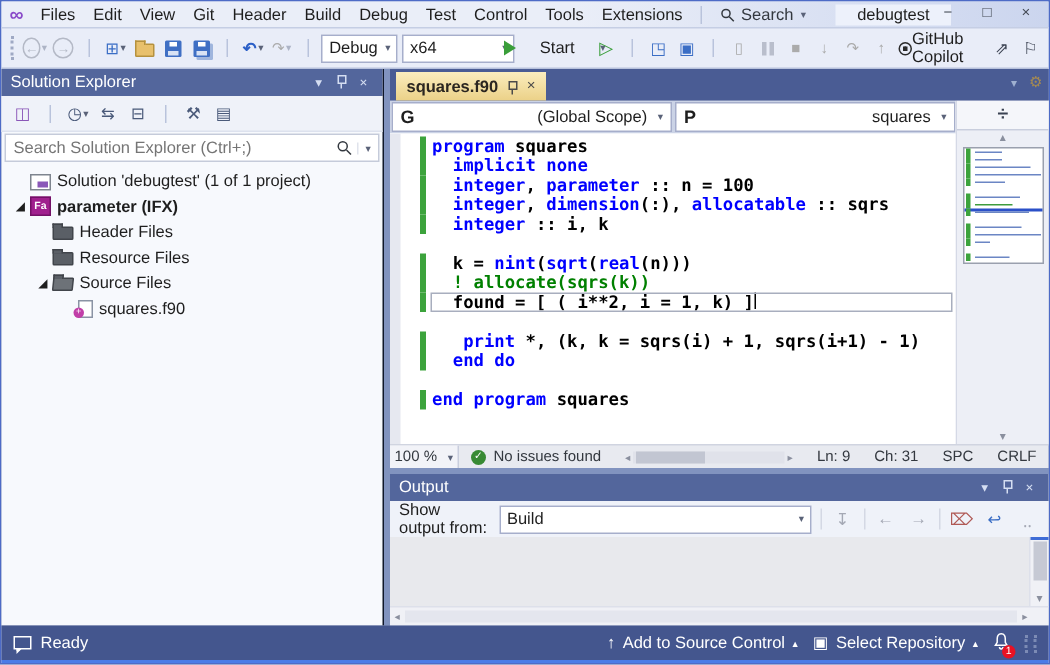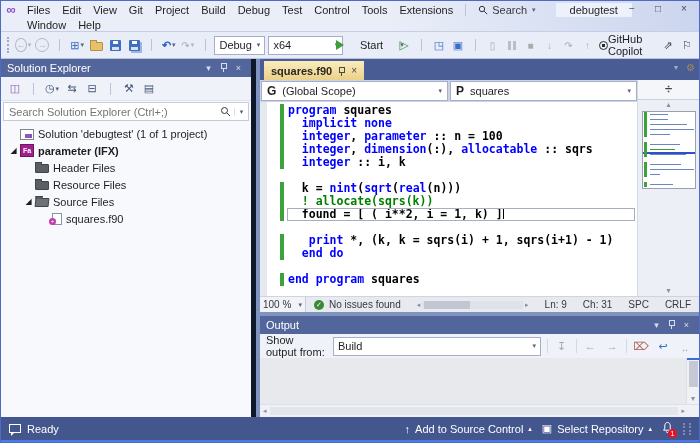--- a/index.html
+++ b/index.html
@@ -51,21 +51,21 @@
                  background:#E8C06C; border:1px solid #B5913E; border-bottom:none; }
   .floppy { width:11px; height:11px; background:#3F6FC4; position:relative; border-radius:1px; }
   .floppy::before { content:""; position:absolute; top:1px; left:3px; width:5px; height:3px; background:#fff; }
   .floppy::after { content:""; position:absolute; bottom:1px; left:2px; width:7px; height:3px; background:#D8E2F4; }
   .lens { display:inline-block; }
 
   
   .main { flex:1; display:flex; background:#5D6FA0; min-height:0; }
 
   
-  .sexp { width:255px; background:#F7F9FD; display:flex; flex-direction:column; border-right:5px solid #0f172a; }
+  .sexp { width:255px; background:#F7F9FD; display:flex; flex-direction:column; border-right:1px solid #0f172a; }
   .panel-title { height:18px; background:#53669C; color:#FFFFFF; display:flex; align-items:center;
                  padding:0 6px; }
   .panel-title .pt-label { flex:1; }
   .pt-btn { color:#D5DEF2; font-size:9px; padding:0 4px; }
   .pin { display:inline-block; width:9px; height:10px; position:relative; color:#D5DEF2; }
   .pin::before { content:""; position:absolute; left:2px; top:1px; width:4px; height:4px; border:1px solid currentColor; }
   .pin::after { content:""; position:absolute; left:4px; top:7px; width:1px; height:3px; background:currentColor; }
   .sexp-tools { height:24px; display:flex; align-items:center; gap:4px; padding:0 6px; background:#EFF2F9;
                 border-bottom:1px solid #DDE2EE; }
   .sexp-tools .ticon { color:#4A5A7A; font-size:11px; }
@@ -102,21 +102,21 @@
   .tab-close { color:#4A4A4A; font-size:10px; }
   .strip-right { position:absolute; right:4px; top:3px; display:flex; gap:8px; align-items:center; }
   .strip-right .s1 { color:#9FB0D0; font-size:8px; }
   .strip-right .s2 { color:#A58A52; font-size:10px; }
 
   .editor-body { flex:1; display:flex; min-height:0; background:#FFFFFF; }
   .editor-left { flex:1; display:flex; flex-direction:column; min-width:0; }
   .navbar { height:22px; background:#CBD3E6; display:flex; gap:2px; padding:1px 0 1px 1px; }
   .nav-combo { flex:1; background:#fff; border:1px solid #A6AECB; display:flex; align-items:center; padding:0 5px; gap:6px; }
   .nav-letter { font-weight:bold; font-size:12px; }
-  .nav-combo .cv { flex:1; }
+  .nav-combo .cv { flex:1;text-align:right; }
 
   .code-area { flex:1; position:relative; background:#fff; overflow:hidden; padding-top:2px; }
   .gutter { position:absolute; left:0; top:0; bottom:0; width:7px; background:#E6E8F0; }
   .code-line { position:relative; height:13px; line-height:13px; font-family:"DejaVu Sans Mono", monospace;
                font-size:11.5px; font-weight:600; white-space:pre; padding-left:28px; }
   .chbar { position:absolute; left:20px; top:0; width:4px; height:13px; background:#3CA33C; }
   .code-line.current::after { content:""; position:absolute; left:27px; right:2px; top:0; bottom:0;
                border:1px solid #A8AEBE; pointer-events:none; }
   .tk-k { color:#0000FF; } .tk-p { color:#000000; } .tk-c { color:#008000; }
   .txtcaret { display:inline-block; width:1px; height:11px; background:#000; vertical-align:-1px; }
@@ -181,21 +181,21 @@
 <div class="window">
 
   <div class="titlebar">
     <div class="tb-row1">
       <span class="vslogo">∞</span>
       <span id="menu-row1" style="display:flex">
           <span class="menu-item">Files</span>
           <span class="menu-item">Edit</span>
           <span class="menu-item">View</span>
           <span class="menu-item">Git</span>
-          <span class="menu-item">Project</span>
+          <span class="menu-item">Header</span>
           <span class="menu-item">Build</span>
           <span class="menu-item">Debug</span>
           <span class="menu-item">Test</span>
           <span class="menu-item">Control</span>
           <span class="menu-item">Tools</span>
           <span class="menu-item">Extensions</span>
         </span>
       <span class="tb-sep"></span>
       <span class="search-box">
         <svg class="lens" width="10" height="10" viewBox="0 0 10 10">
@@ -204,26 +204,20 @@
           </svg>
         <span>Search</span>
         <span class="caret">▾</span>
       </span>
       <span class="title-box">debugtest</span>
       <span class="win-controls">
         <span class="win-btn">−</span>
         <span class="win-btn">□</span>
         <span class="win-btn">×</span>
       </span>
-    </div>
-    <div class="tb-row2">
-      <span id="menu-row2" style="display:flex">
-          <span class="menu-item">Window</span>
-          <span class="menu-item">Help</span>
-        </span>
     </div>
   </div>
 
   <div class="toolbar">
     <span class="grip"></span>
     <span class="tbtn">
         <span class="circ">←</span>
         <span class="caret dis">▾</span>
       </span>
     <span class="tbtn">

